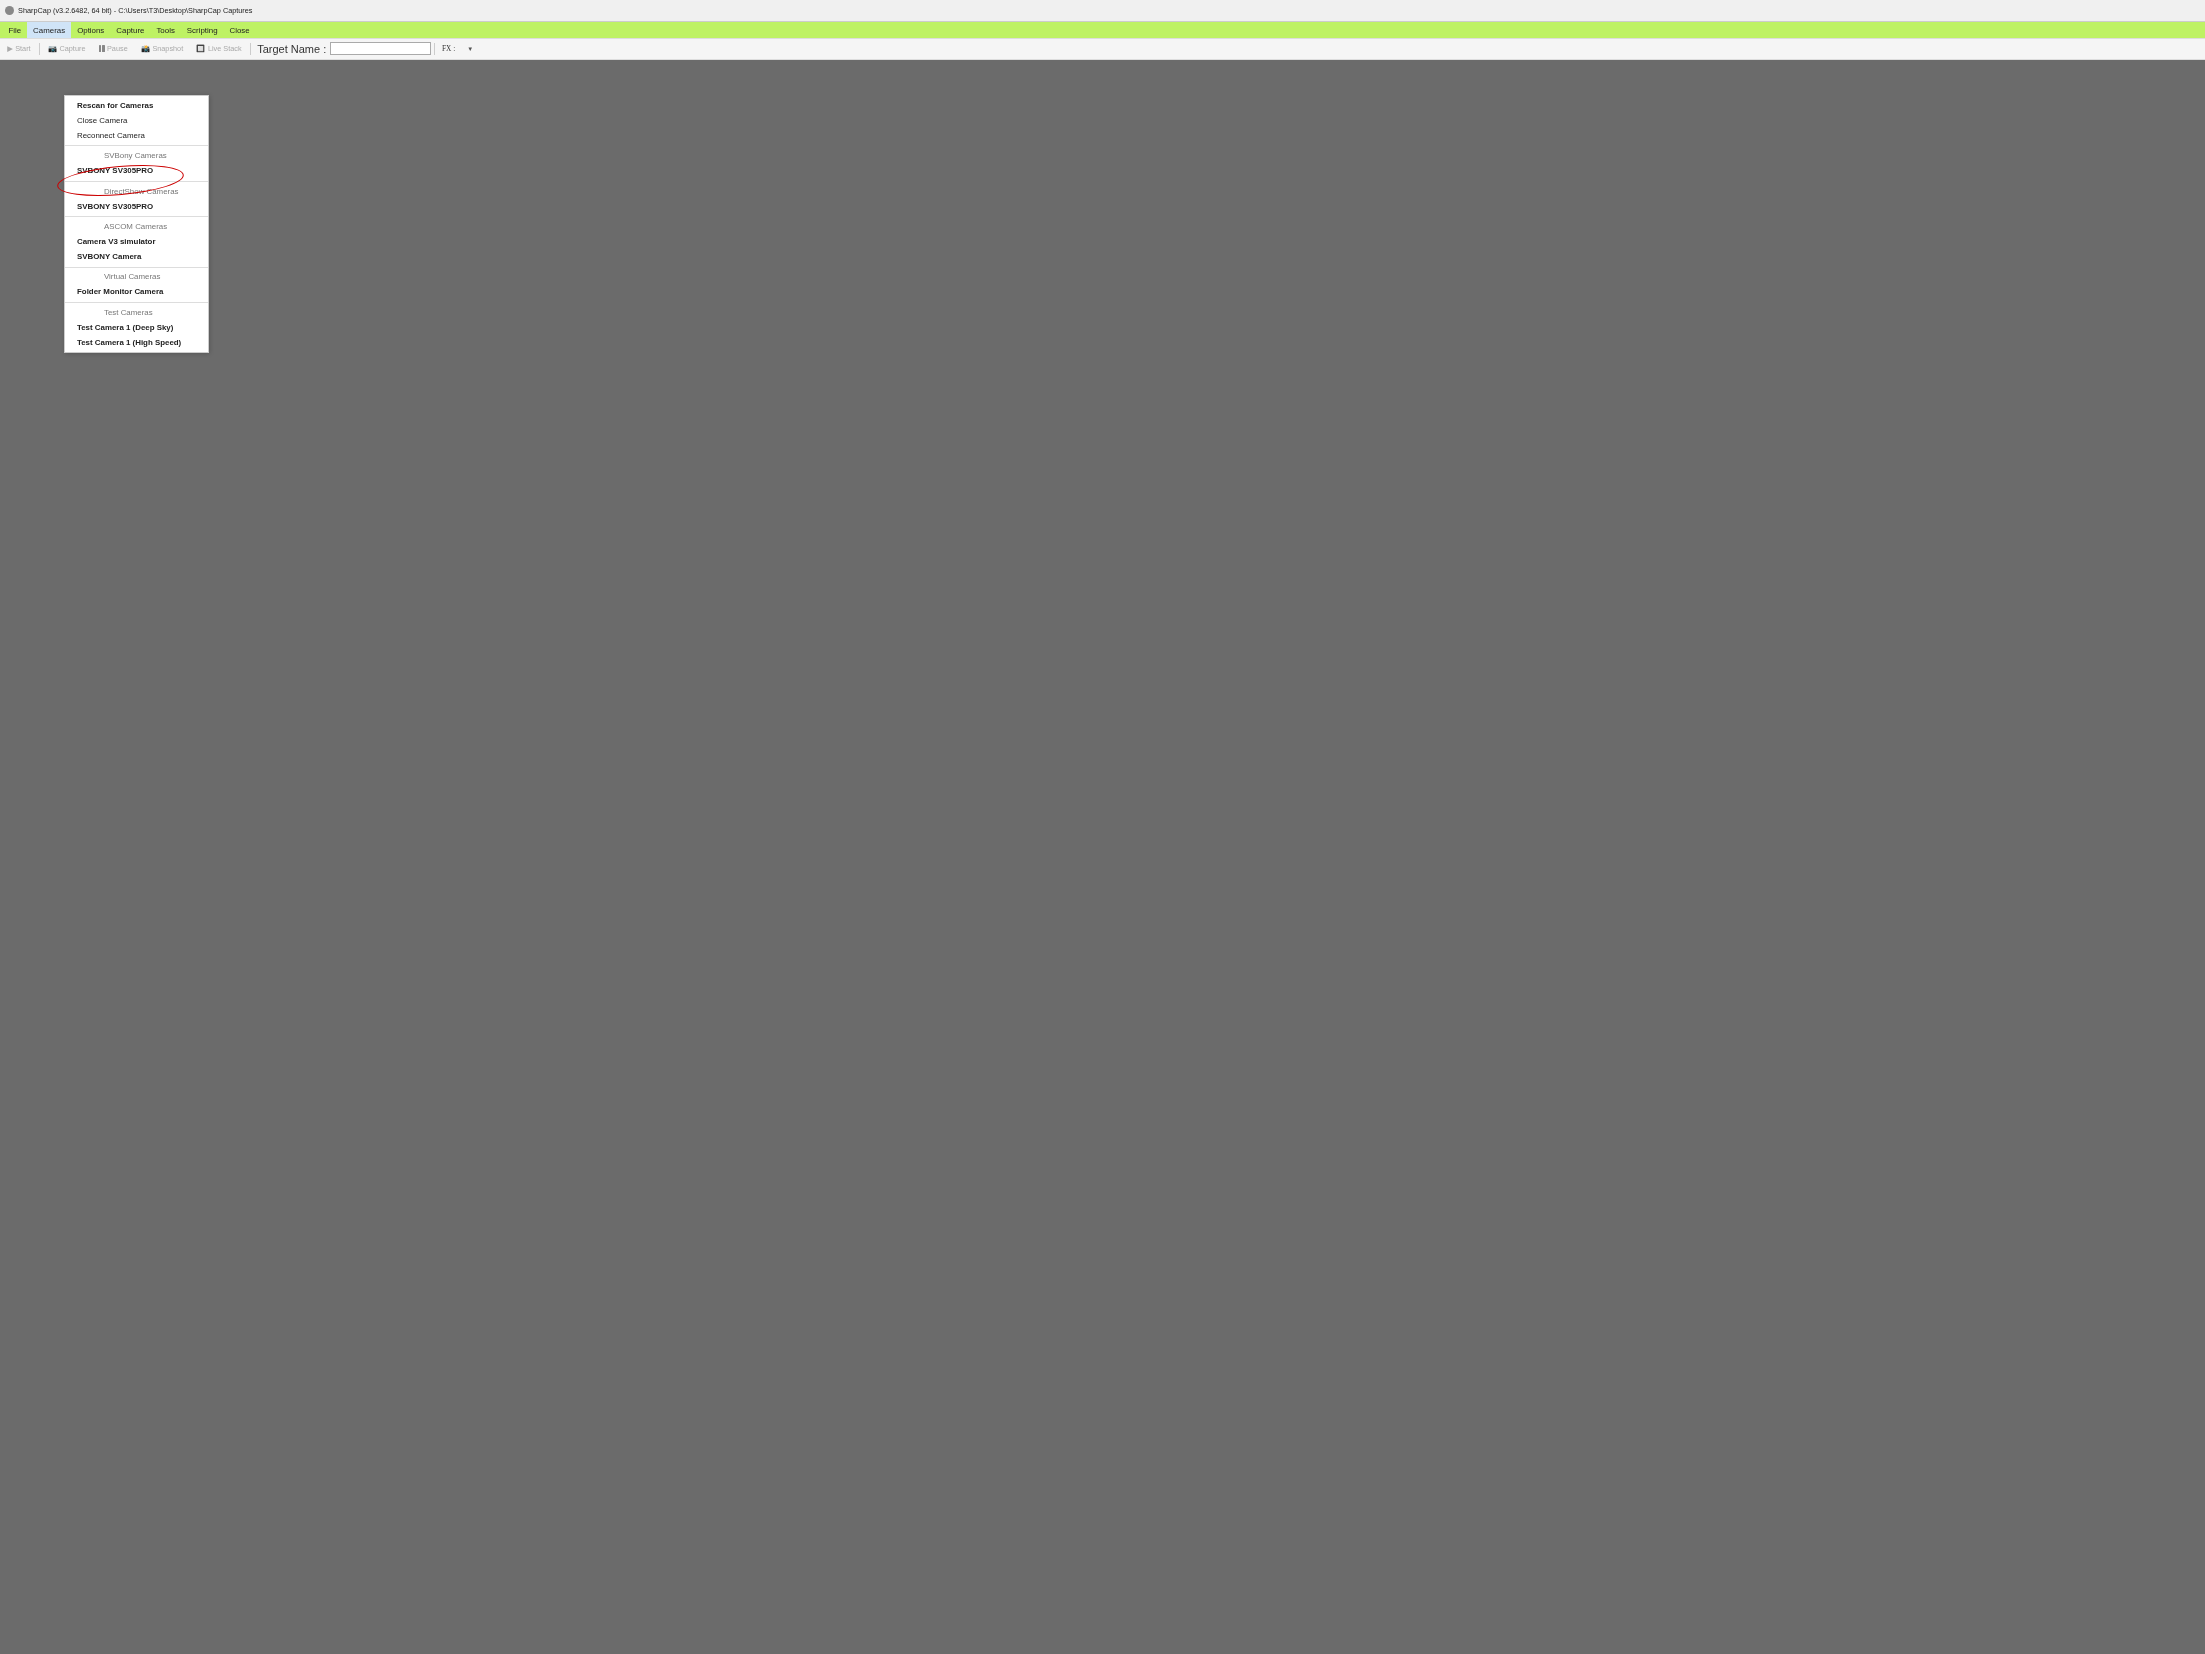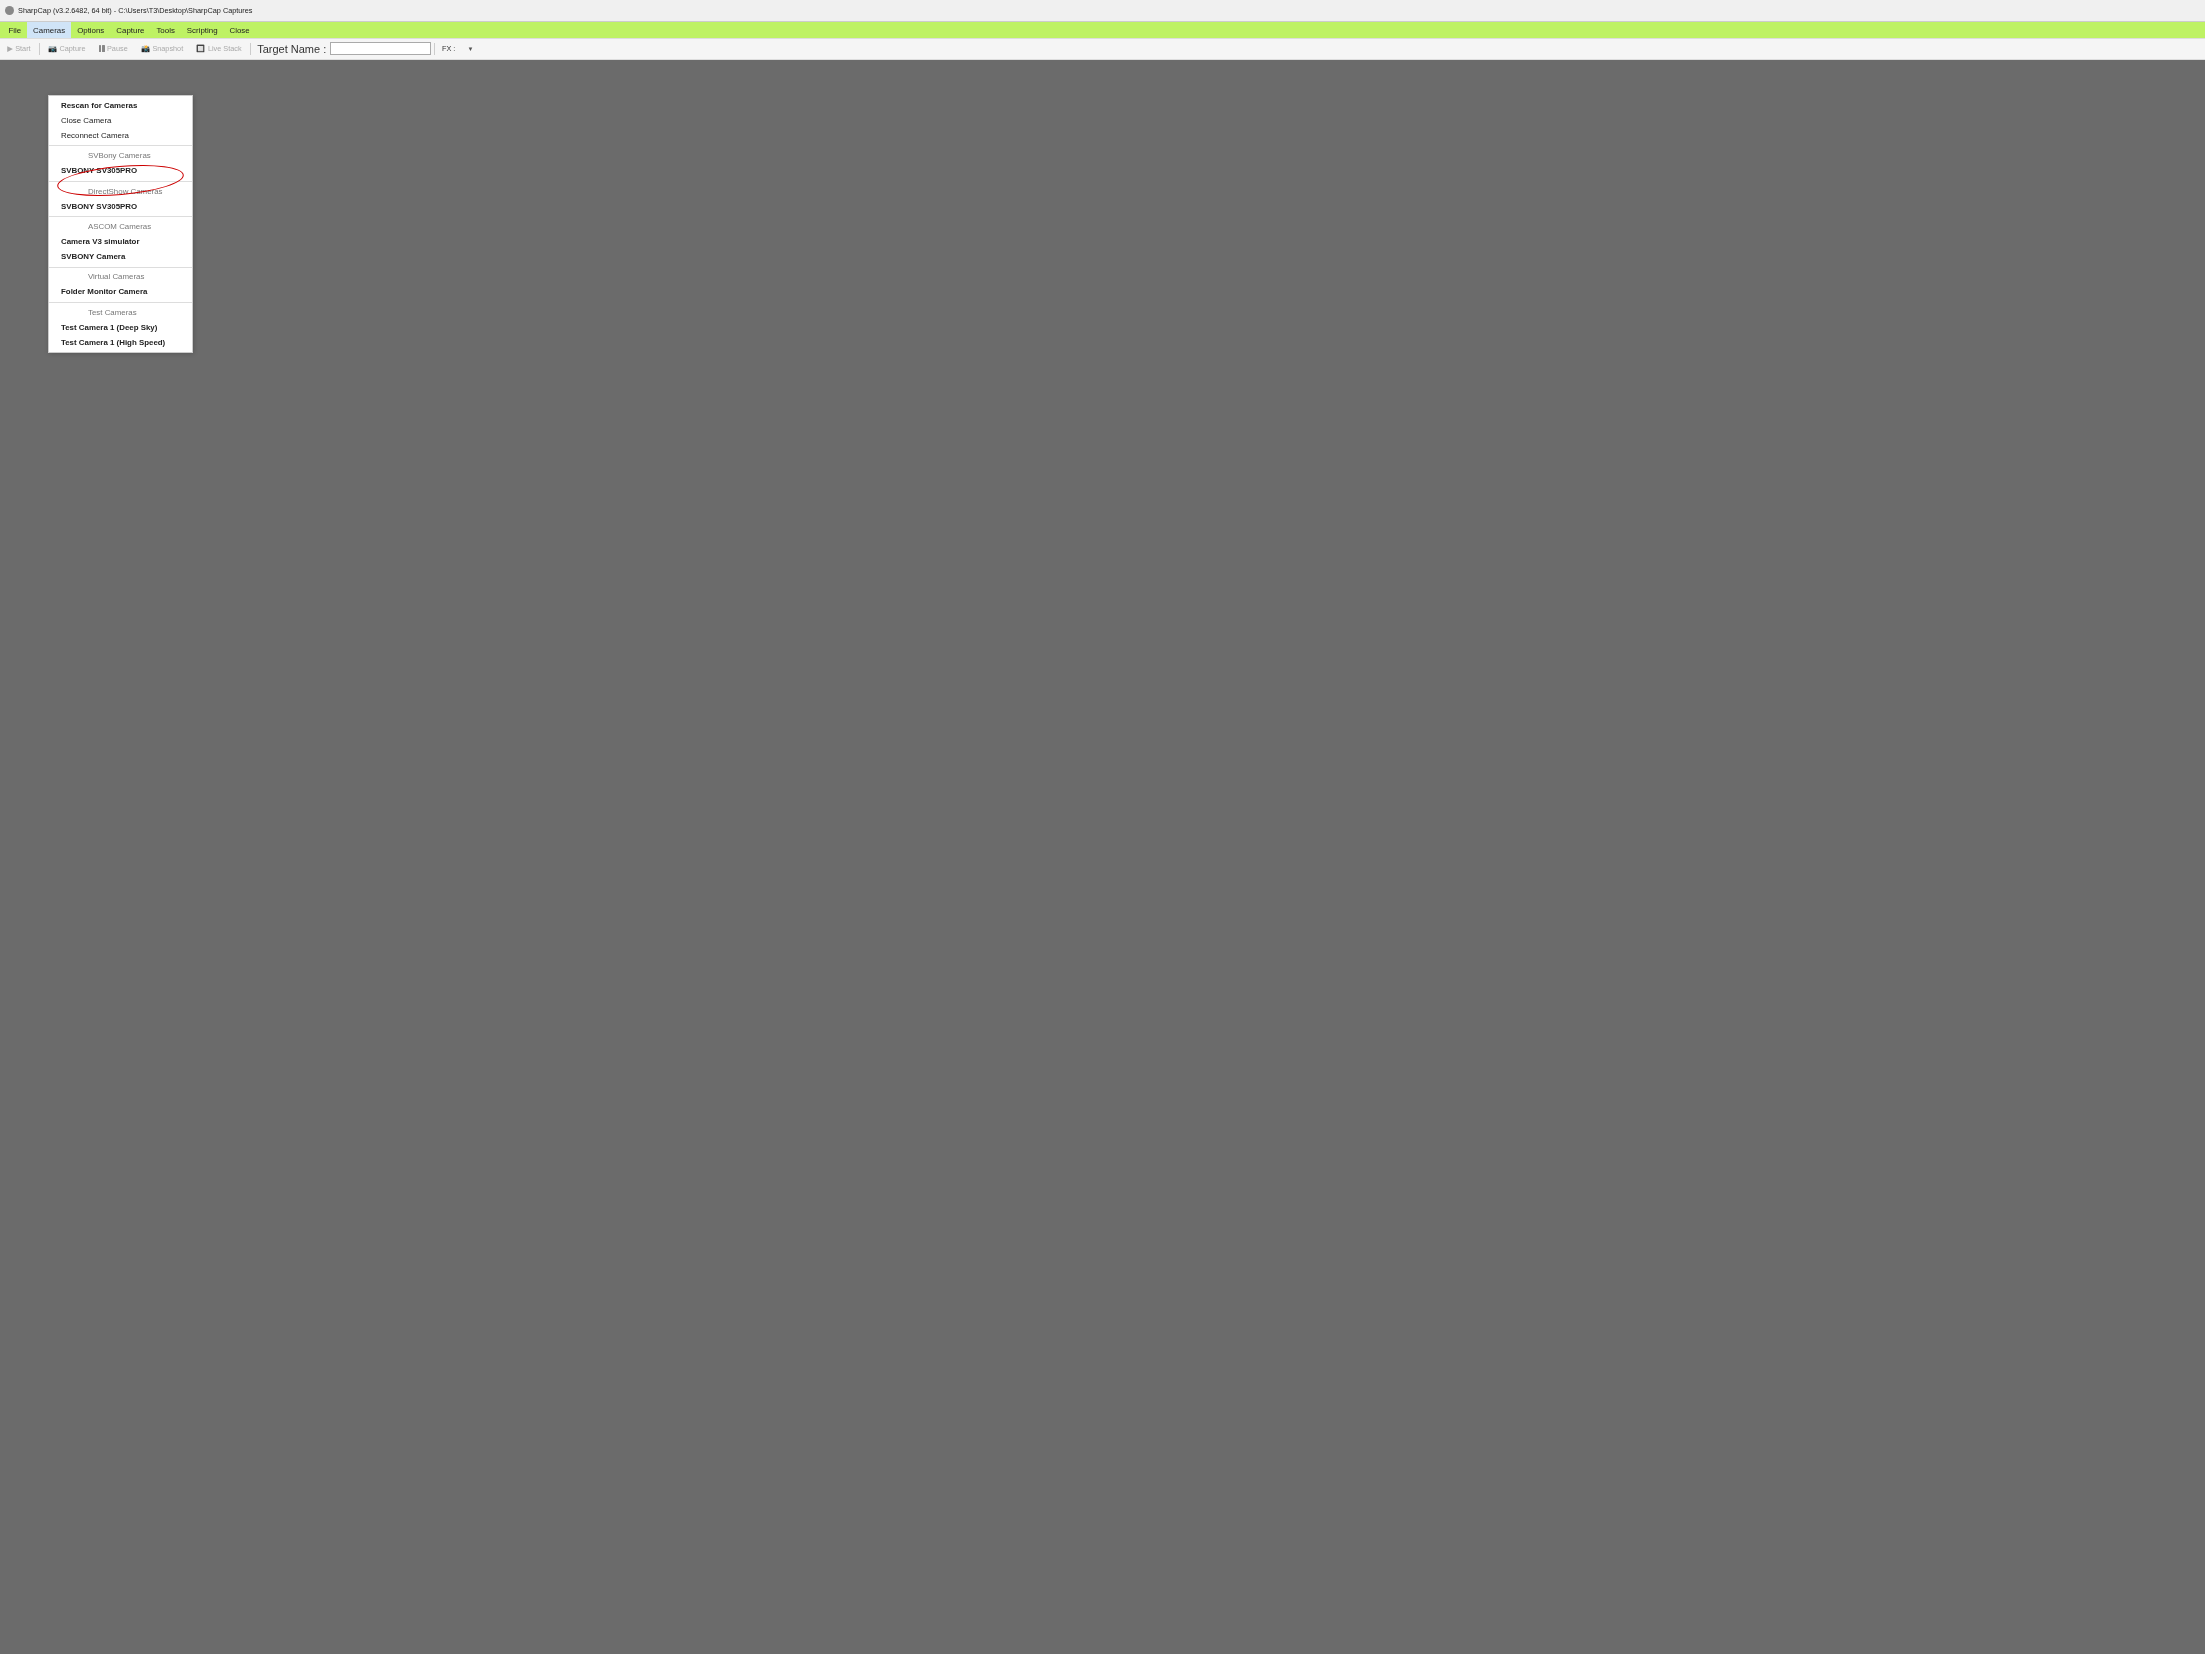--- a/index.html
+++ b/index.html
@@ -108,38 +108,39 @@
     }
 
     .toolbar-dropdown {
       display: flex;
       align-items: center;
       gap: 12px;
       font-size: 7.3px;
       color: #333;
       padding: 1.2px 3.6px;
       cursor: pointer;
+      font-family: Liberation Serif, serif;
     }
 
     .dropdown-arrow {
       font-size: 6px;
       color: #555;
     }
 
     .main-area {
       background: #6b6b6b;
       height: calc(100vh - 56px);
       position: relative;
     }
 
     
     .dropdown-menu {
       position: absolute;
       top: 35px;
-      left: 48px;
+      left: 64px;
       background: #fff;
       border: 0.6px solid #ccc;
       box-shadow: 1.2px 1.2px 4.8px rgba(0,0,0,0.25);
       z-index: 100;
       min-width: 145px;
       padding: 2.4px 0;
     }
 
     .dropdown-menu-item {
       padding: 3px 12px;

